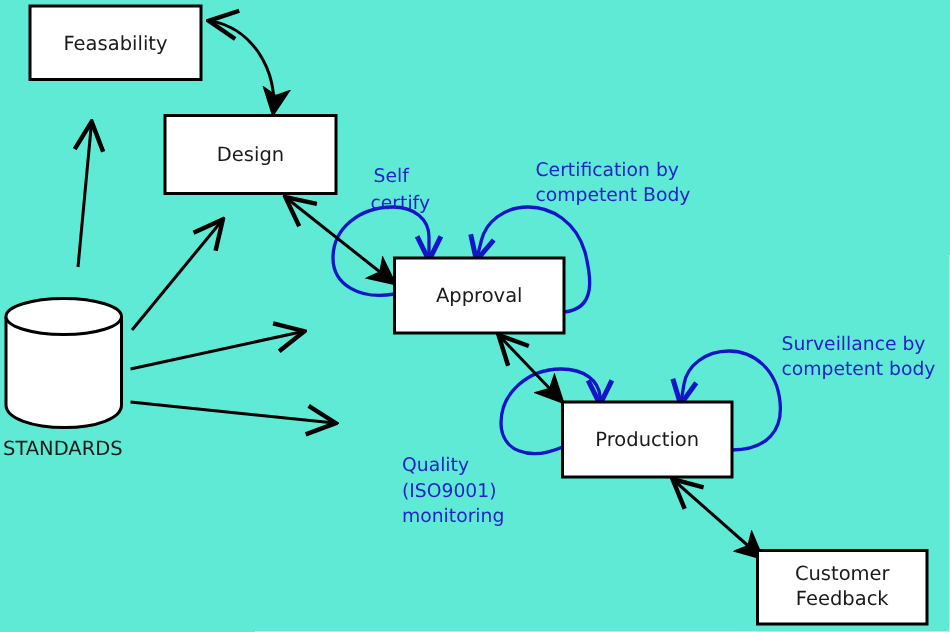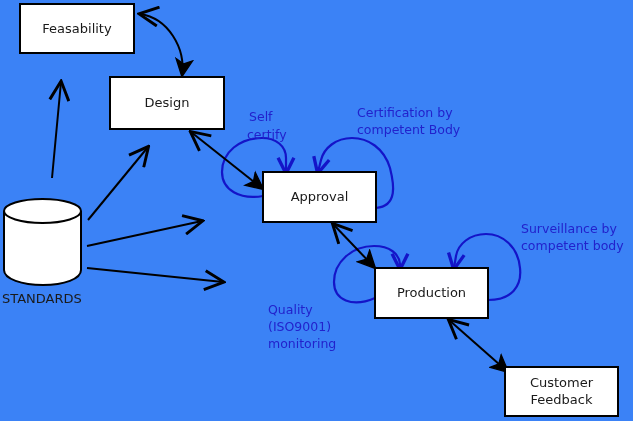--- a/index.html
+++ b/index.html
@@ -4,21 +4,21 @@
 <style>
   html, body {
     margin: 0;
     padding: 0;
     background: #ffffff;
   }
   #canvas {
     position: relative;
     width: 633px;
     height: 421px;
-    background: #3b82f6;
+    background: #5eead4;
     font-family: "DejaVu Sans", sans-serif;
     overflow: hidden;
   }
   #diagram-svg {
     position: absolute;
     left: 0;
     top: 0;
     width: 633px;
     height: 421px;
   }

